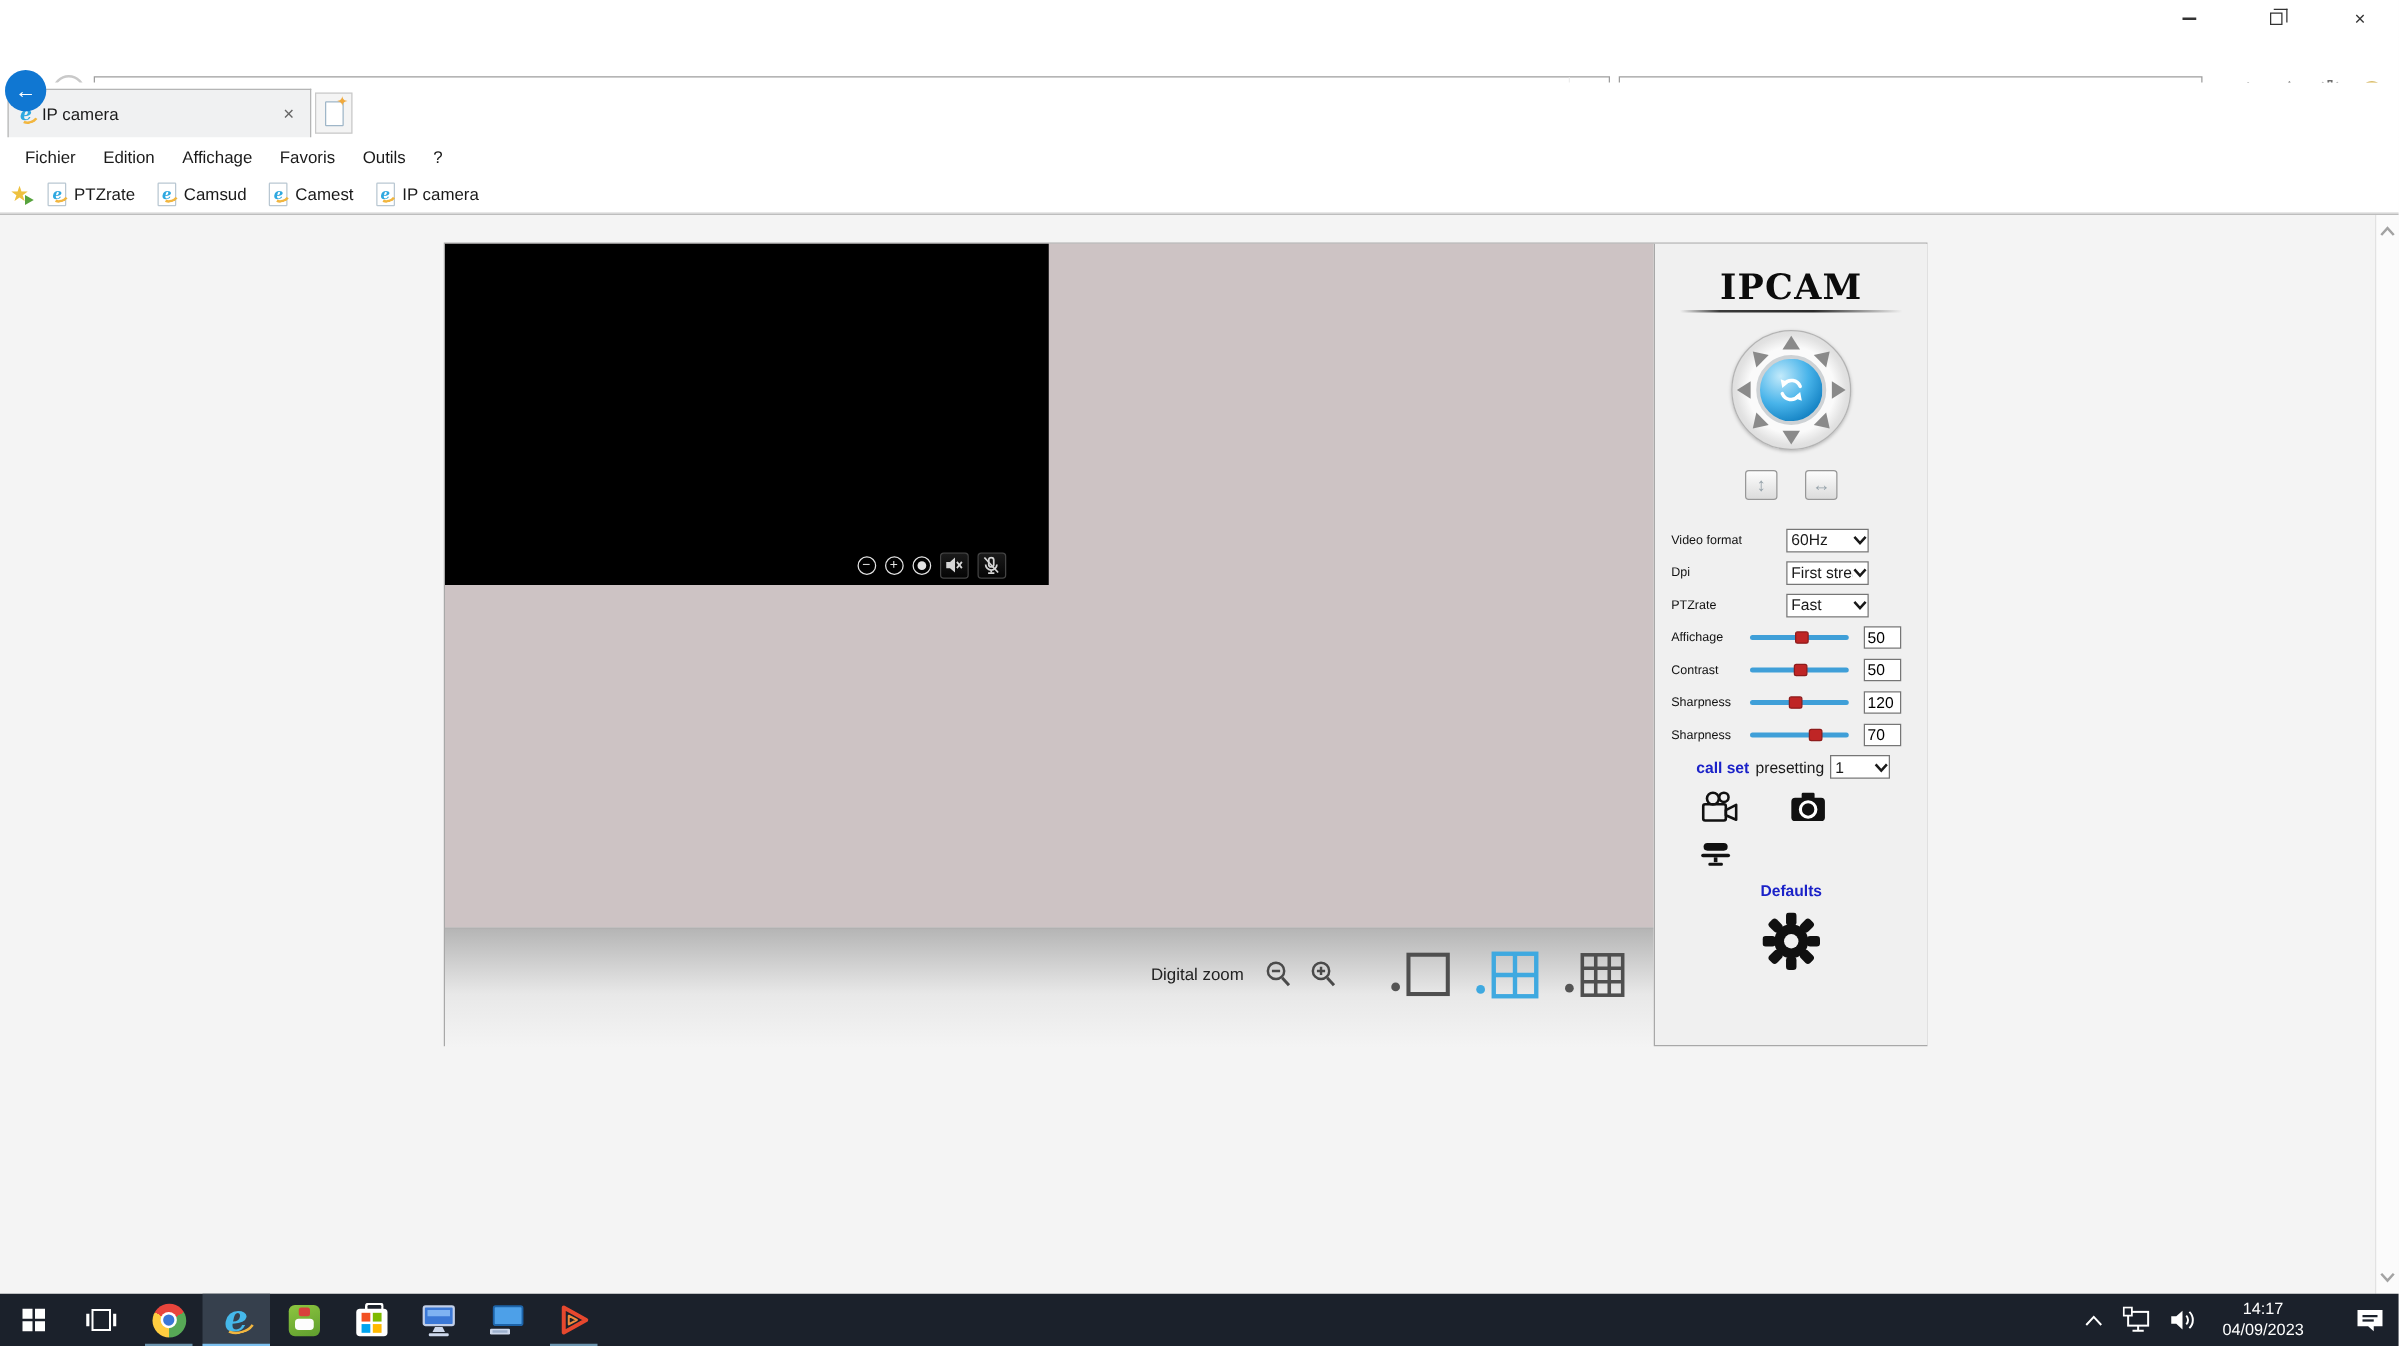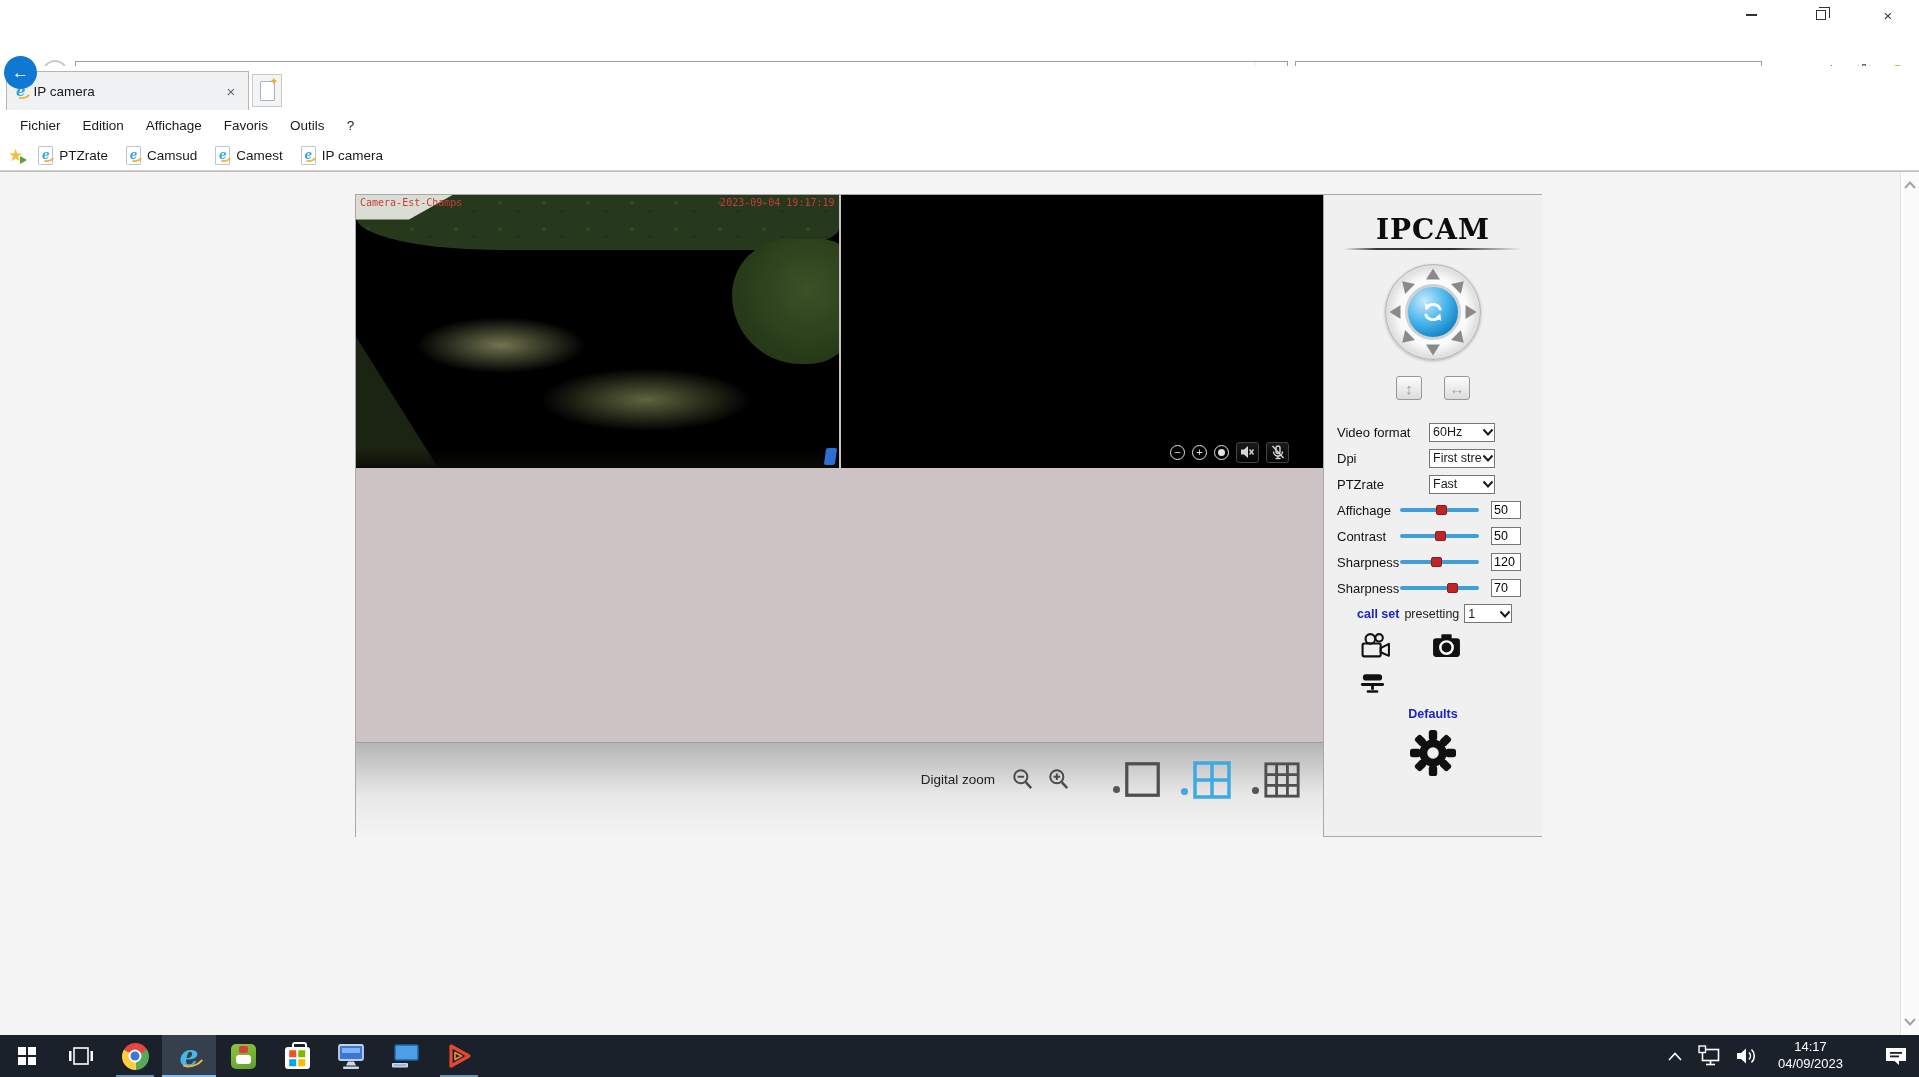--- a/index.html
+++ b/index.html
@@ -117,21 +117,21 @@
   .panel{position:absolute;left:967px;top:0;width:219px;height:641px;background:#f0f0f0;border-left:1px solid #a8a8a8}
   .brand{margin-top:18px;text-align:center;font-family:"DejaVu Serif",serif;font-weight:bold;font-size:28px;letter-spacing:1px;color:#0c0c0c}
   .brandline{margin:2px auto 0;width:82%;height:2px;background:linear-gradient(90deg,transparent,#3a3a3a 18%,#2a2a2a 60%,transparent)}
   .wheel{position:relative;margin:14px auto 0;width:96px;height:96px;border-radius:50%;background:radial-gradient(circle,#fafafa 52%,#e2e2e2 66%,#c9c9c9);border:1px solid #b3b3b3;box-shadow:0 1px 3px rgba(0,0,0,.25)}
   .parrow{position:absolute;left:50%;top:50%;width:0;height:0;border-left:7px solid transparent;border-right:7px solid transparent;border-bottom:11px solid #8a8a8a;transform-origin:center;transform:translate(-50%,-50%) rotate(var(--r)) translateY(-38px)}
   .ball{position:absolute;left:50%;top:50%;transform:translate(-50%,-50%);width:56px;height:56px;border-radius:50%;background:radial-gradient(circle at 33% 28%,#c2eafb,#49b4ea 45%,#1583c4 78%,#0d6aa6);border:3px solid #ced2d5;display:flex;align-items:center;justify-content:center}
   .ptbtns{margin:16px auto 0;display:flex;justify-content:center;gap:22px}
   .ptbtn{width:26px;height:24px;border:1px solid #979797;border-radius:3px;background:linear-gradient(#fdfdfd,#dcdcdc);color:#97a3ab;font-size:15px;font-weight:bold;display:flex;align-items:center;justify-content:center}
   .rows{margin-top:22px;padding:0 13px}
   .row{display:flex;align-items:center;height:20px;margin-bottom:6px}
-  .row .lbl{font-size:13px;color:#111}
+  .row .lbl{font-size:10px;color:#111}
   .selrow .lbl{width:92px}
   .fsel{width:66px;height:19px;border:1px solid #767676;background:#fff;display:flex;align-items:center;font-size:12.5px;padding-left:3px}
   .fsel .val{flex:1;white-space:nowrap;overflow:hidden}
   .sldrow .lbl{width:63px}
   .slider{position:relative;width:79px;height:4px;background:#3f9fd8;border-radius:2px;margin-right:12px}
   .thumb{position:absolute;top:-3px;width:11px;height:10px;margin-left:-5px;background:#bf2525;border:1px solid #8e1b1b;border-radius:2px}
   .valbox{width:30px;height:18px;border:1px solid #767676;font-size:12.5px;padding:0 2px;font-family:"Liberation Sans",sans-serif;background:#fff}
   .presetrow{display:flex;align-items:center;gap:5px;padding-left:33px;margin-top:4px}
   .bluelink{color:#1b22c8;font-weight:bold;font-size:12.5px}
   .presetrow .plabel{font-size:12.5px}
@@ -299,32 +299,20 @@
 </div>
 
 <div class="content">
 
   <div class="app">
 
     <div class="videozone">
 
 
 
-      <div class="feed">
-        <div class="scene s3">
-          <div class="hedge"></div>
-            <div class="skytl"></div>
-            <div class="bushr"></div>
-          <div class="darkl"></div>
-            <div class="darkb"></div>
-            <div class="blue"></div>
-        </div>
-        <span class="ovl name">Camera-Est-Champs</span>
-        <span class="ovl ts">2023-09-04 19:17:19</span>
-      </div>
 
       <div class="feed">
         <div class="f4ctl">
           <span class="cbtn">−</span>
           <span class="cbtn">+</span>
           <span class="cbtn">
               <span class="innerdot"></span>
             </span>
           <span class="sqbtn">
             <svg width="15" height="14" viewBox="0 0 15 14">

